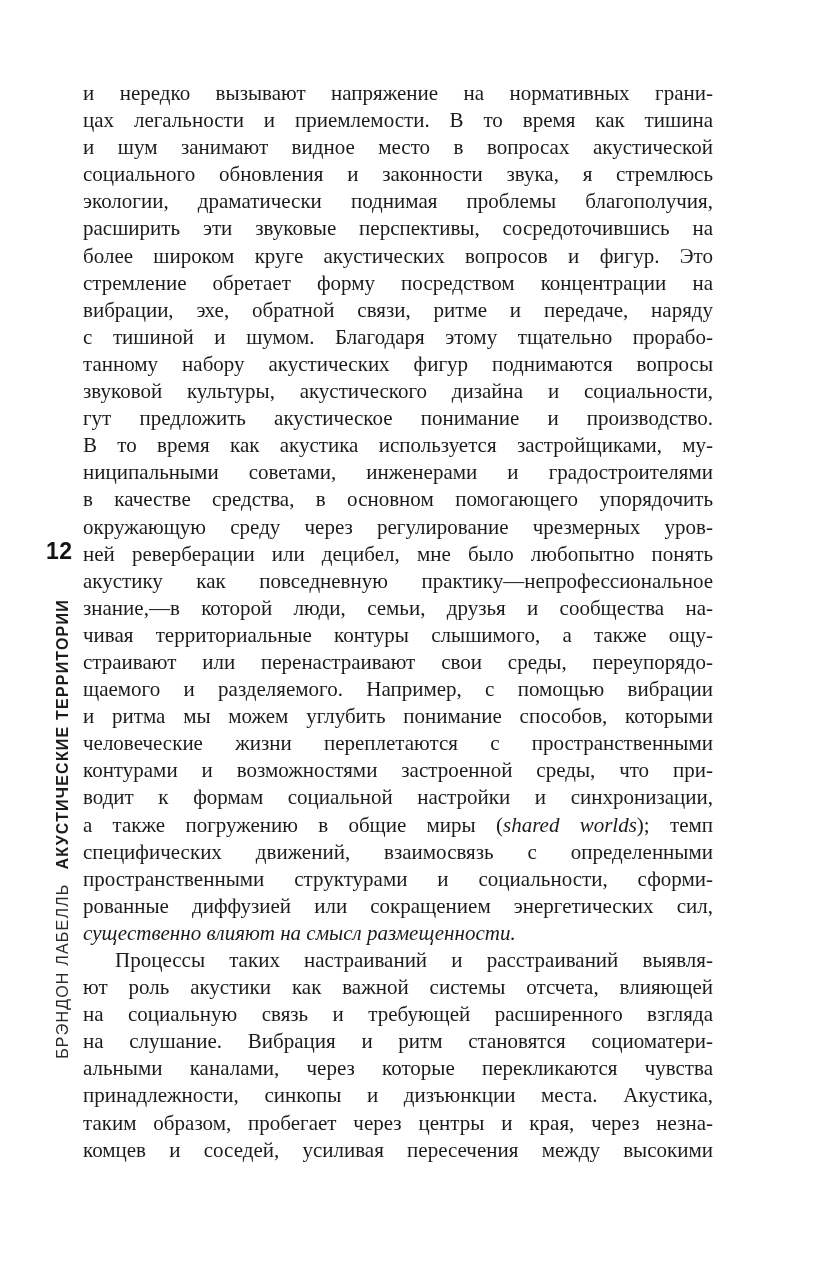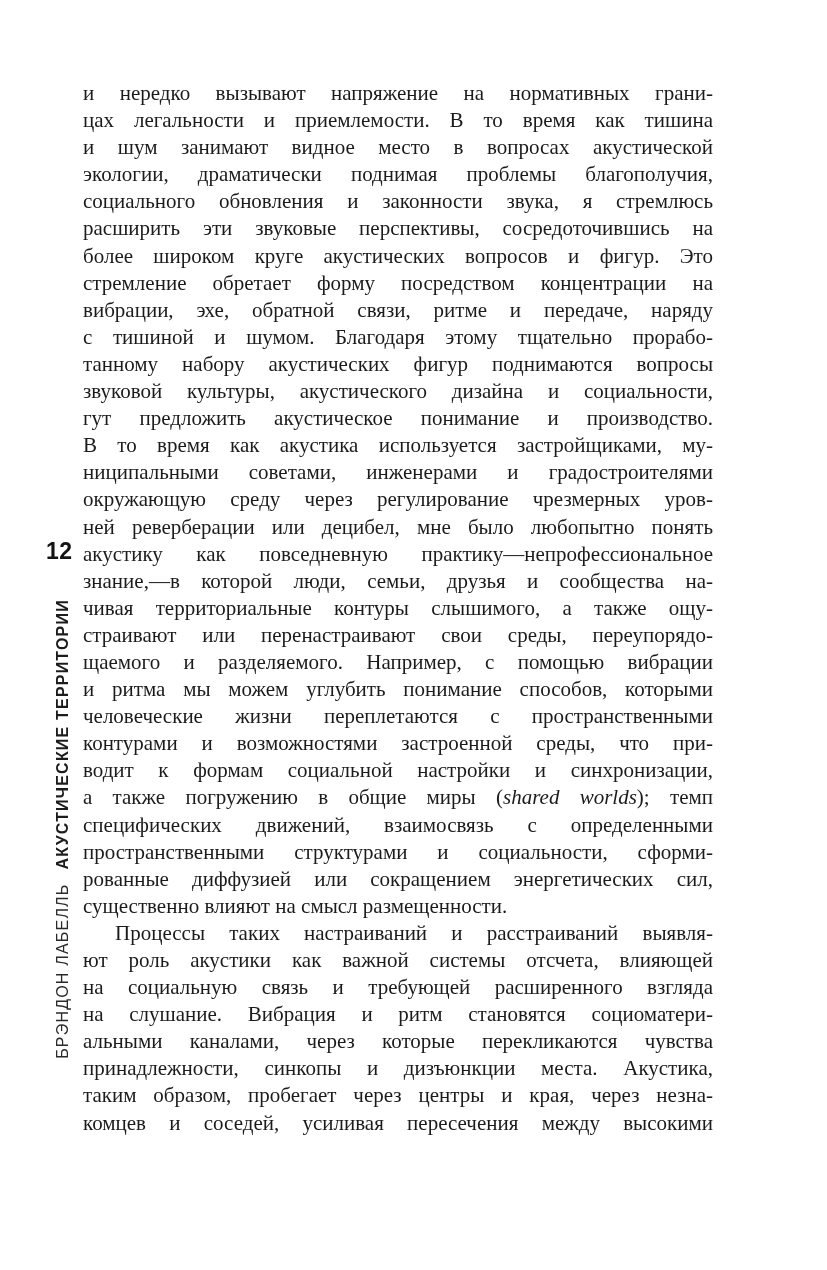--- a/index.html
+++ b/index.html
@@ -29,20 +29,21 @@
   .line {
     height: 27.1px;
     line-height: 27.1px;
     text-align: justify;
     text-align-last: justify;
     white-space: normal;
     overflow: visible;
   }
   .line.para-end {
     text-align-last: left;
+    font-style: italic;
   }
   .line.indent {
     text-indent: 32px;
   }
   .italic {
     font-style: italic;
   }
 
   
   .page-number {
@@ -86,32 +87,33 @@
   <div class="page-number">12</div>
 
   <div class="spine">
     <span class="spine-author">БРЭНДОН ЛАБЕЛЛЬ</span><span class="spine-title">АКУСТИЧЕСКИЕ ТЕРРИТОРИИ</span>
   </div>
 
   <div class="text-block" id="text-block">
       <div class="line"><span>и нередко вызывают напряжение на нормативных грани-</span></div>
       <div class="line"><span>цах легальности и приемлемости. В то время как тишина</span></div>
       <div class="line"><span>и шум занимают видное место в вопросах акустической</span></div>
+      <div class="line"><span>социального обновления и законности звука, я стремлюсь</span></div>
       <div class="line"><span>экологии, драматически поднимая проблемы благополучия,</span></div>
-      <div class="line"><span>социального обновления и законности звука, я стремлюсь</span></div>
       <div class="line"><span>расширить эти звуковые перспективы, сосредоточившись на</span></div>
       <div class="line"><span>более широком круге акустических вопросов и фигур. Это</span></div>
       <div class="line"><span>стремление обретает форму посредством концентрации на</span></div>
       <div class="line"><span>вибрации, эхе, обратной связи, ритме и передаче, наряду</span></div>
       <div class="line"><span>с тишиной и шумом. Благодаря этому тщательно прорабо-</span></div>
       <div class="line"><span>танному набору акустических фигур поднимаются вопросы</span></div>
       <div class="line"><span>звуковой культуры, акустического дизайна и социальности,</span></div>
       <div class="line"><span>гут предложить акустическое понимание и производство.</span></div>
       <div class="line"><span>В то время как акустика используется застройщиками, му-</span></div>
       <div class="line"><span>ниципальными советами, инженерами и градостроителями</span></div>
+      <div class="line"><span>в качестве средства, в основном помогающего упорядочить</span></div>
       <div class="line"><span>окружающую среду через регулирование чрезмерных уров-</span></div>
       <div class="line"><span>ней реверберации или децибел, мне было любопытно понять</span></div>
       <div class="line"><span>акустику как повседневную практику—непрофессиональное</span></div>
       <div class="line"><span>знание,—в которой люди, семьи, друзья и сообщества на-</span></div>
       <div class="line"><span>чивая территориальные контуры слышимого, а также ощу-</span></div>
       <div class="line"><span>страивают или перенастраивают свои среды, переупорядо-</span></div>
       <div class="line"><span>щаемого и разделяемого. Например, с помощью вибрации</span></div>
       <div class="line"><span>и ритма мы можем углубить понимание способов, которыми</span></div>
       <div class="line"><span>человеческие жизни переплетаются с пространственными</span></div>
       <div class="line"><span>контурами и возможностями застроенной среды, что при-</span></div>

